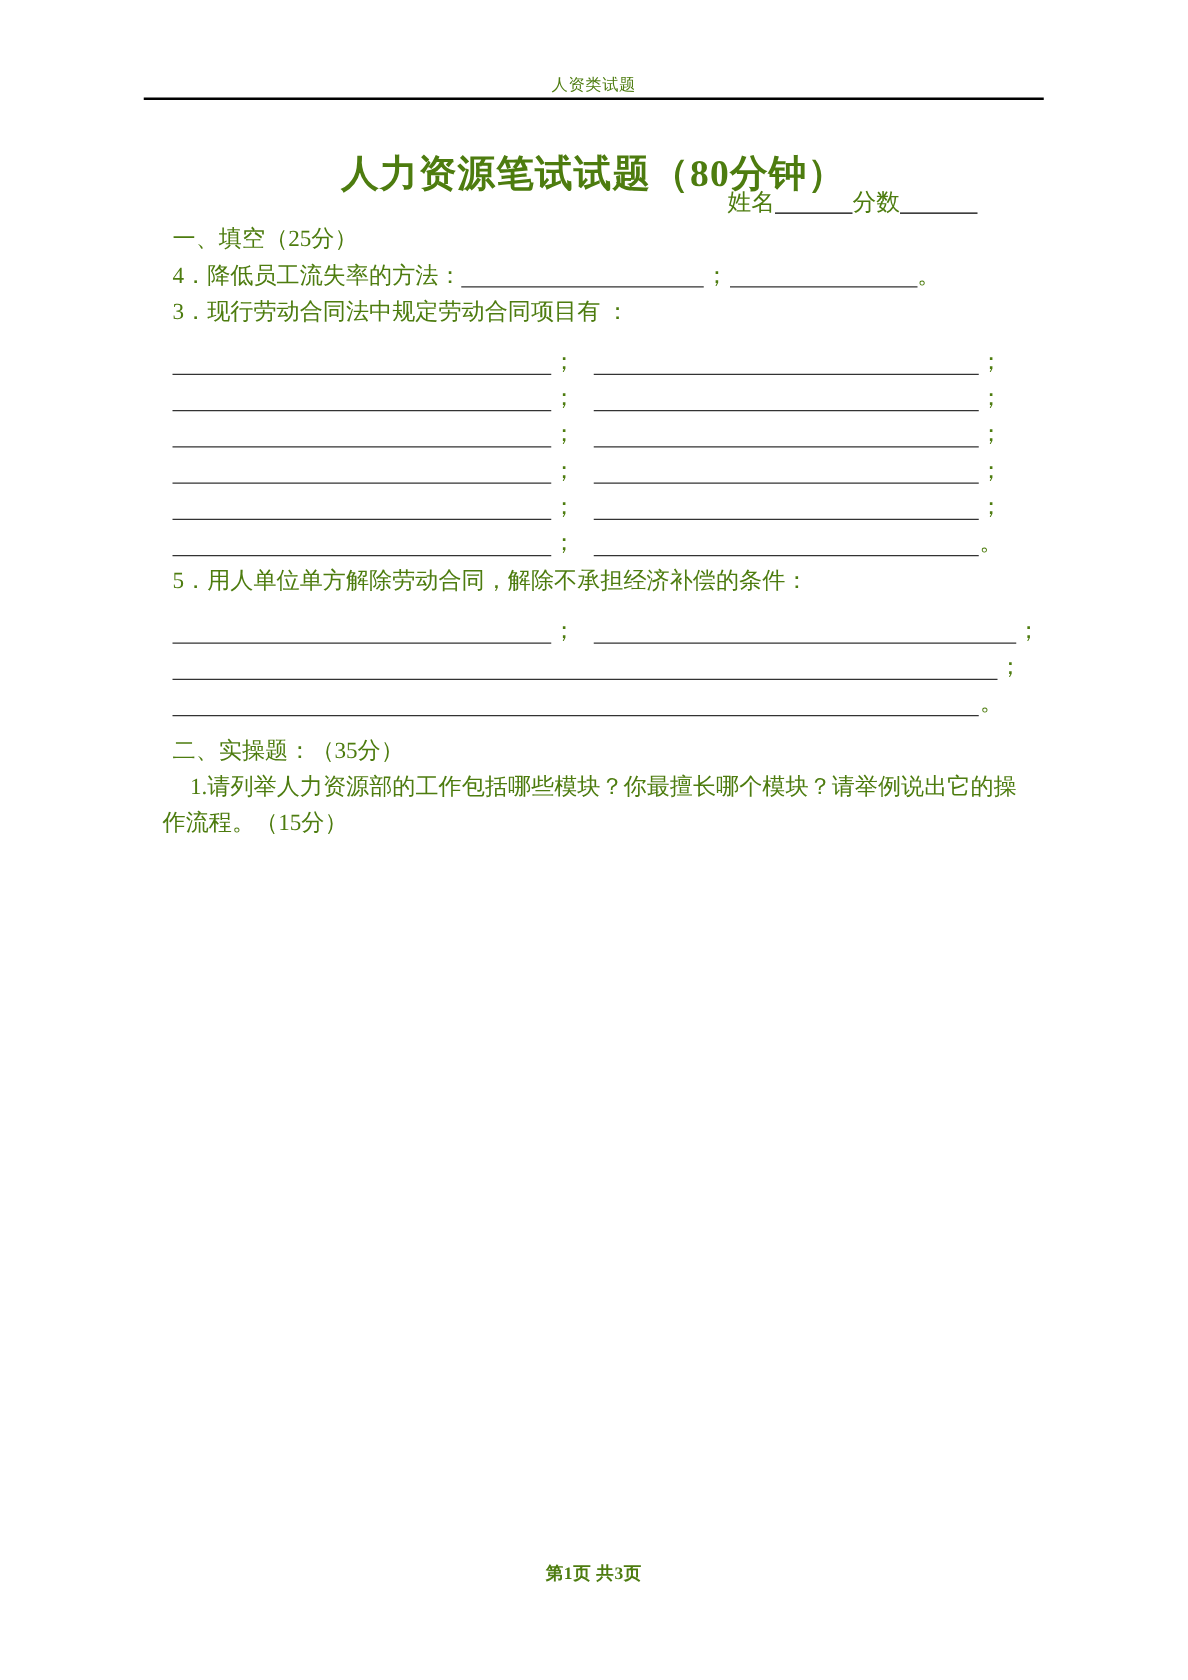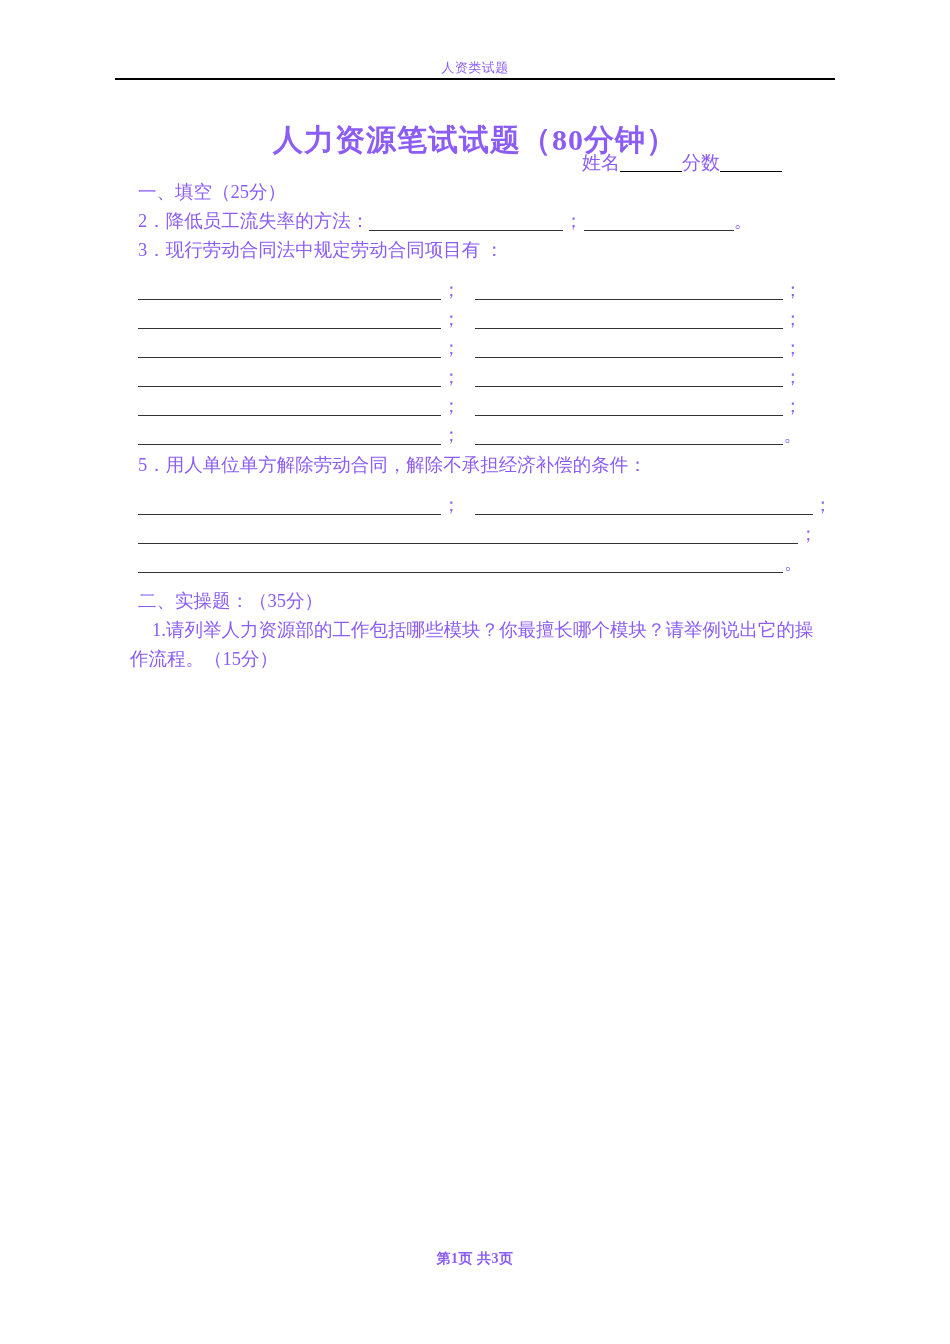--- a/index.html
+++ b/index.html
@@ -7,21 +7,21 @@
     margin: 0;
     padding: 0;
     background: #ffffff;
   }
   .page {
     position: relative;
     width: 950px;
     height: 1344px;
     margin: 0 auto;
     background: #ffffff;
-    color: #8b5cf6;
+    color: #4d7c0f;
     font-family: "Liberation Serif", "DejaVu Serif", serif;
     box-sizing: border-box;
     overflow: hidden;
   }
 
   
   .header {
     position: absolute;
     left: 115px;
     top: 60px;
@@ -53,20 +53,21 @@
 
   
   .namescore {
     position: absolute;
     left: 0;
     top: 150px;
     width: 782px;
     text-align: right;
     font-size: 19px;
     line-height: 26px;
+    font-family: Liberation Mono, monospace;
   }
   .ns-blank {
     display: inline-block;
     border-bottom: 1.5px solid #000;
     vertical-align: -3px;
   }
   .ns-blank.w1 { width: 62px; }
   .ns-blank.w2 { width: 62px; }
 
   
@@ -153,21 +154,21 @@
   <div class="namescore">
     <span>姓名</span><span class="ns-blank w1"></span><span>分数</span><span class="ns-blank w2"></span>
   </div>
 
   <div class="body">
 
     <div class="sec-head">一、填空（25分）</div>
 
 
     <div class="q-line">
-      <span>2．降低员工流失率的方法：</span><span class="blank" style="width:194px"></span><span class="sep">；</span><span class="blank" style="width:150px"></span><span>。</span>
+      <span>4．降低员工流失率的方法：</span><span class="blank" style="width:194px"></span><span class="sep">；</span><span class="blank" style="width:150px"></span><span>。</span>
     </div>
 
     <div class="q-line">
       <span>3．现行劳动合同法中规定劳动合同项目有 ：</span>
     </div>
     <div class="sp-6"></div>
 
     <div class="blank-row">
       <span class="rule" style="width:303px"></span>
         <span class="mark">；</span>

